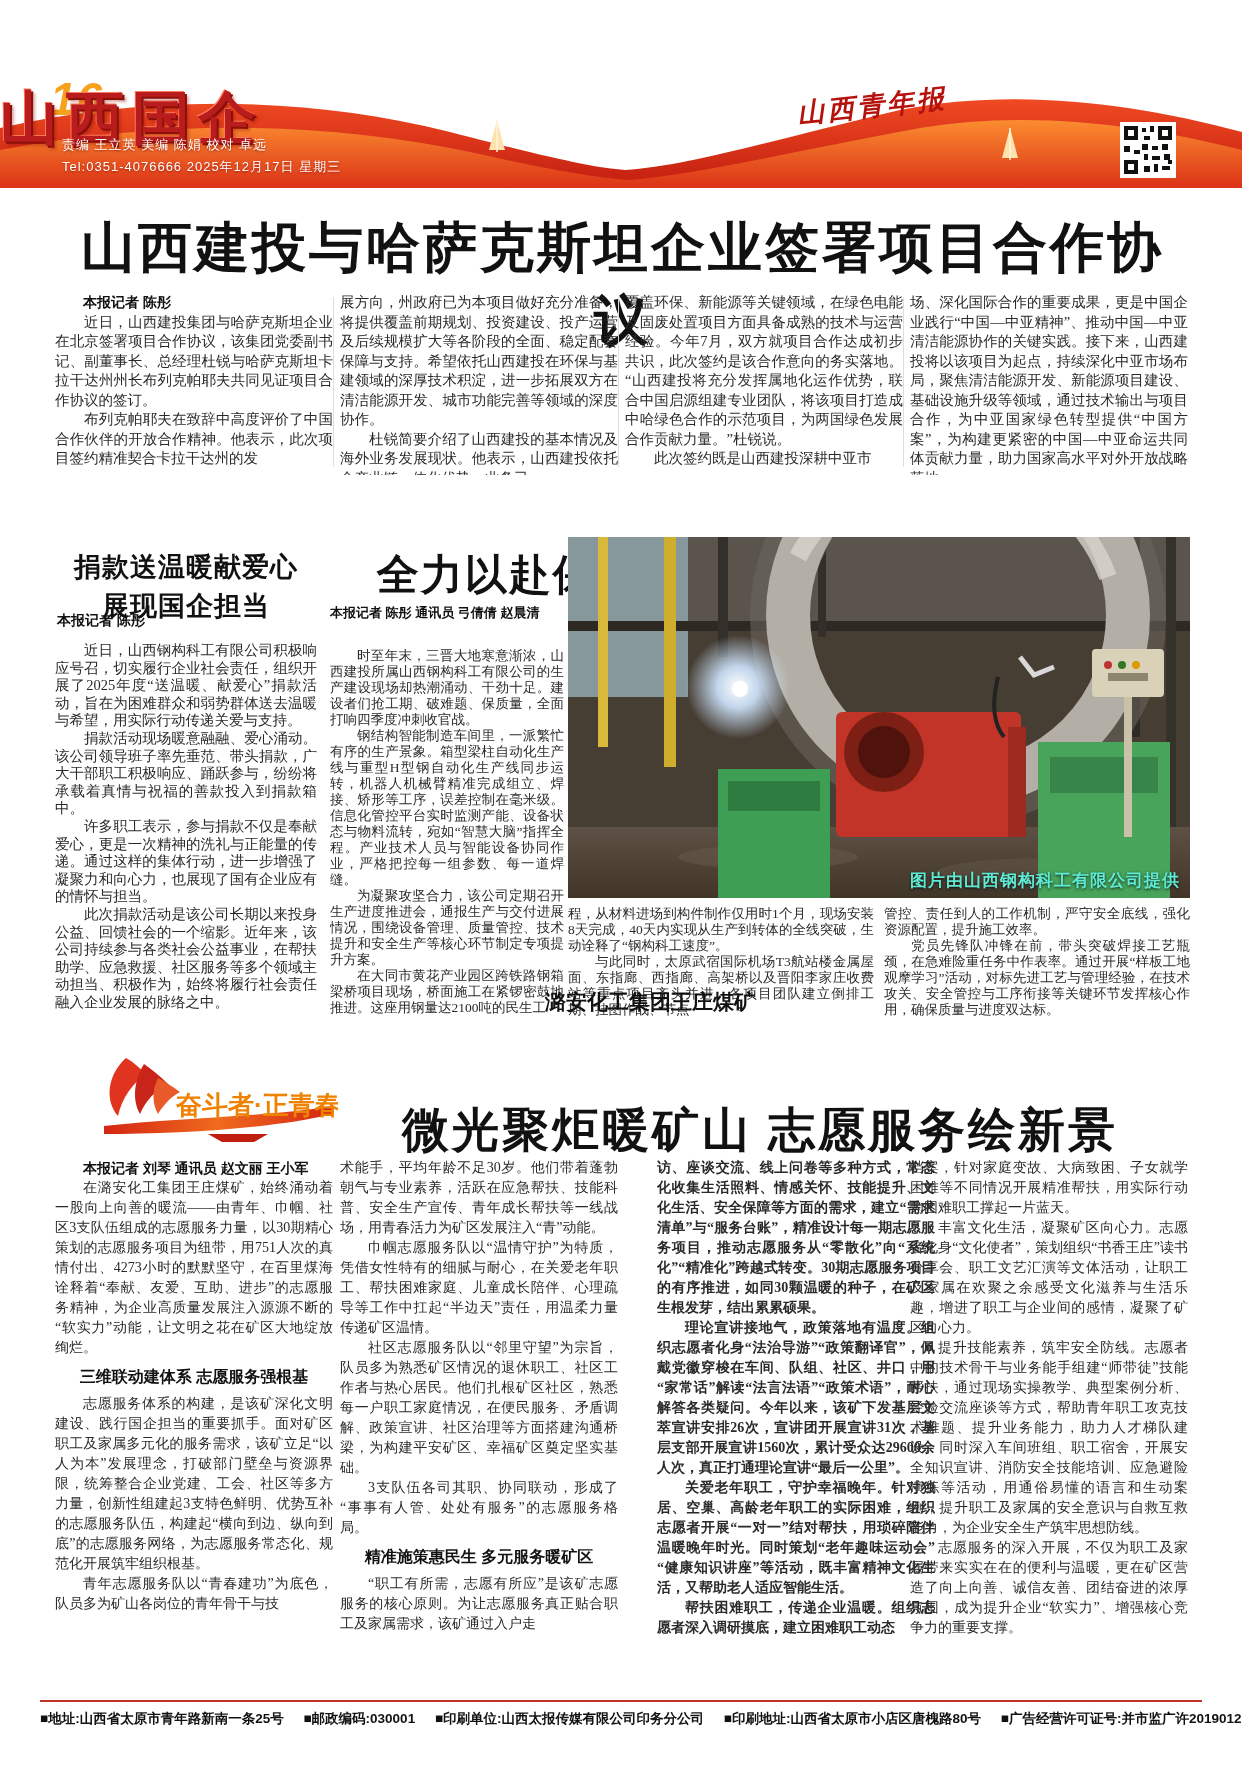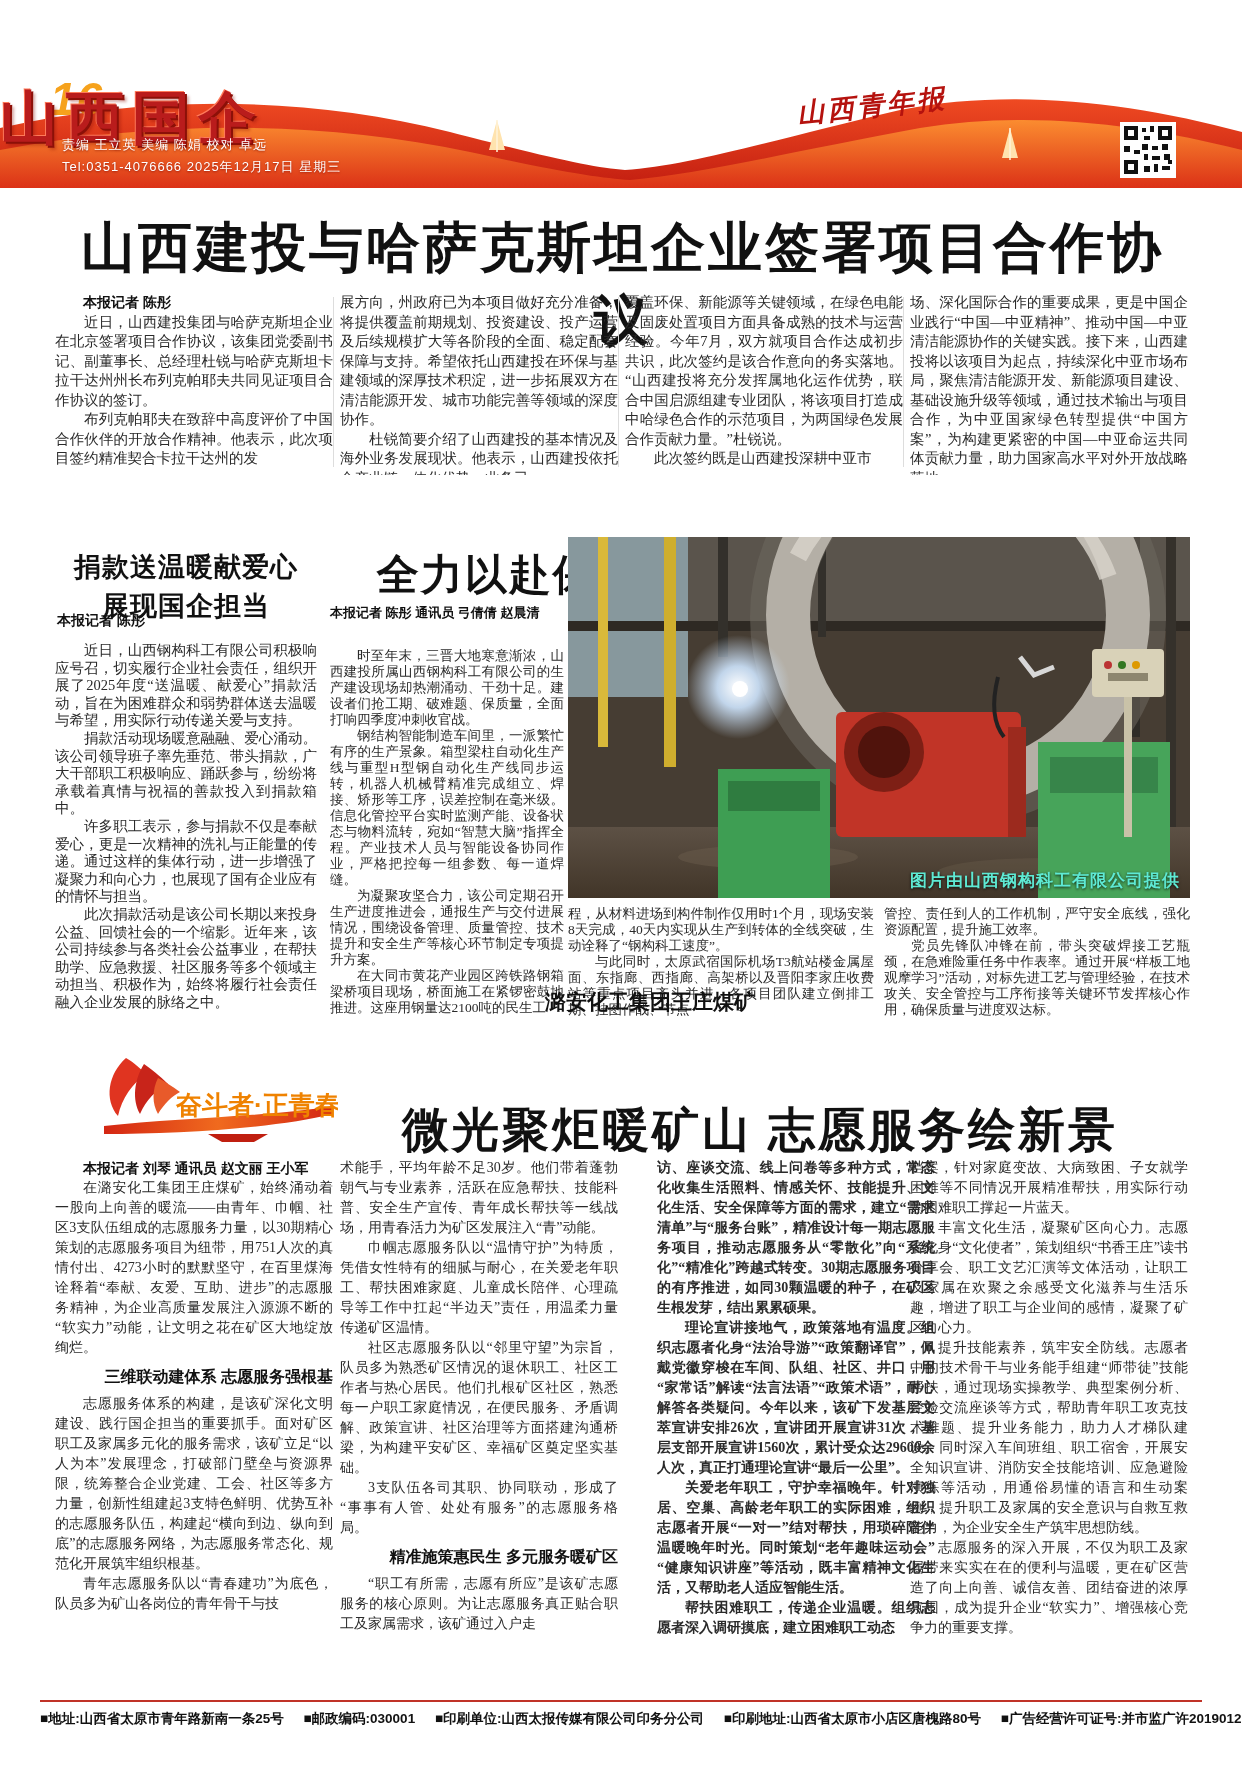--- a/index.html
+++ b/index.html
@@ -43,21 +43,21 @@
   .byline{
     font-family:"Liberation Sans","DejaVu Sans",sans-serif;font-weight:bold;
     font-size:14px;color:#111;text-indent:0;margin:0 0 10px 0;white-space:nowrap;
   }
   .col{position:absolute;text-align:justify;overflow:hidden;color:#2a2a2a;}
   .col p{margin:0;text-indent:2em;}
   .col p.cont{text-indent:0;}
   .subhead{
     font-family:"Liberation Sans","DejaVu Sans",sans-serif;font-weight:bold;
     font-size:16px;color:#111;text-indent:0 !important;margin:9px 0 7px 0 !important;
-    text-align:right;white-space:nowrap;
+    text-align:center;white-space:nowrap;
   }
   .vrule{position:absolute;width:1px;background:#ddd;}
   
   .a1-headline{left:55px;top:176px;width:1135px;font-size:54px;letter-spacing:3px;}
   .a1-col{top:293px;width:278px;height:182px;font-size:14.5px;line-height:19.5px;}
   
   .don-headline{left:55px;top:526px;width:262px;font-size:27px;line-height:39px;letter-spacing:1px;}
   .don-byline{position:absolute;left:57px;top:612px;}
   .don-col{left:55px;top:642px;width:262px;height:376px;font-size:14.5px;line-height:17.6px;}
   

